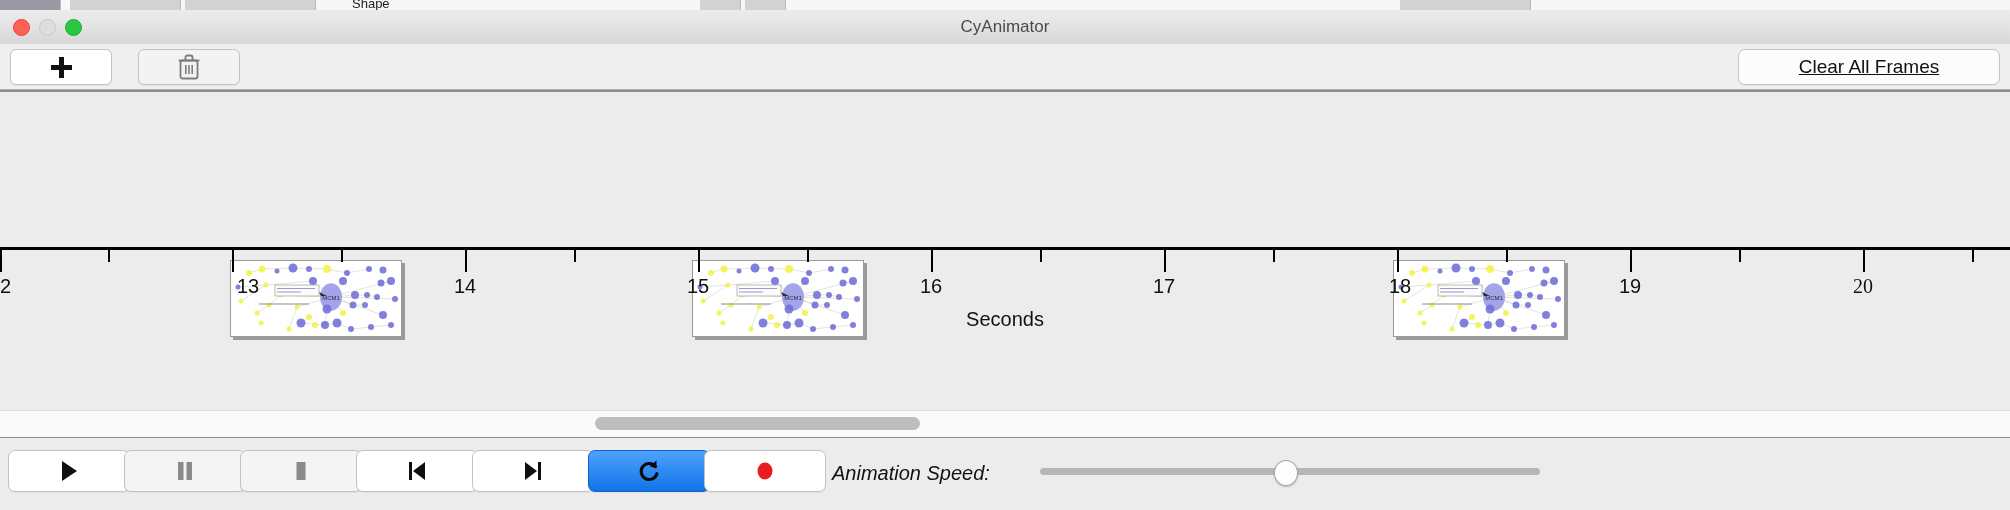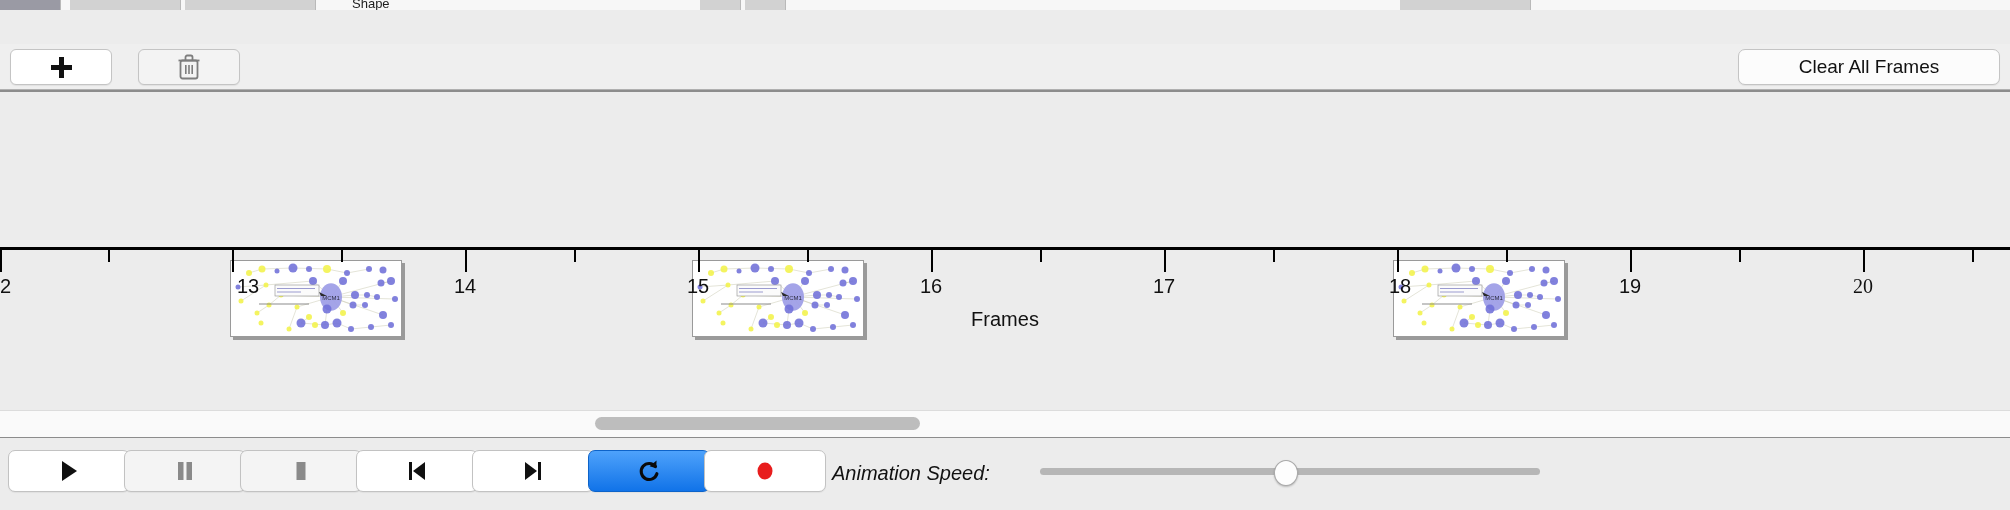--- a/index.html
+++ b/index.html
@@ -36,20 +36,21 @@
   
   .toolbar{
     position:absolute;left:0;top:44px;width:2010px;height:45px;
     background:#efefef;border-bottom:1px solid #b0b0b0;
   }
   .tb-btn{
     position:absolute;top:5px;height:34px;border-radius:6px;
     border:1px solid #c4c4c4;
     display:flex;align-items:center;justify-content:center;
     box-shadow:0 1px 1px rgba(0,0,0,.06);
+    text-decoration:underline;
   }
   .tb-btn.add{left:10px;width:100px;background:#fff;}
   .tb-btn.del{left:138px;width:100px;background:#f3f3f3;}
   .tb-btn.clear{
     right:10px;width:260px;background:#fcfcfc;
     font-size:19px;color:#111;border-radius:7px;
   }
   .plus{position:relative;width:21px;height:21px;}
   .plus:before,.plus:after{content:"";position:absolute;background:#111;}
   .plus:before{left:8px;top:0;width:5px;height:21px;}
@@ -116,20 +117,28 @@
   <div class="bg-strip">
     <div class="bg-chip" style="left:0;width:60px;background:#9a9aa4;"></div>
     <div class="bg-chip" style="left:70px;width:110px;"></div>
     <div class="bg-chip" style="left:185px;width:130px;"></div>
     <div class="bg-chip" style="left:700px;width:40px;"></div>
     <div class="bg-chip" style="left:745px;width:40px;"></div>
     <div class="bg-chip" style="left:1400px;width:130px;"></div>
     <div class="bg-text" style="left:352px;">Shape</div>
   </div>
 
+  <div class="titlebar">
+    <div class="lights">
+      <div class="light red"></div>
+      <div class="light gray"></div>
+      <div class="light green"></div>
+    </div>
+    <div class="title">CyAnimator</div>
+  </div>
 
   <div class="toolbar">
     <div class="tb-btn add">
       <span class="plus"></span>
     </div>
     <div class="tb-btn del">
       <svg class="glyph" width="24" height="26" viewBox="0 0 24 26">
         <rect x="3.5" y="6.5" width="17" height="18" rx="2" fill="none" stroke="#7d7d7d" stroke-width="1.8"></rect>
         <path d="M1.5 6.5h21" stroke="#7d7d7d" stroke-width="1.8" fill="none"></path>
         <path d="M8.5 6.5V3.2c0-.9.7-1.7 1.6-1.7h3.8c.9 0 1.6.8 1.6 1.7v3.3" fill="none" stroke="#7d7d7d" stroke-width="1.8"></path>
@@ -419,21 +428,21 @@
         <div class="tlabel" style="left: 0px;">12</div>
         <div class="tlabel" style="left: 248px;">13</div>
         <div class="tlabel" style="left: 465px;">14</div>
         <div class="tlabel" style="left: 698px;">15</div>
         <div class="tlabel" style="left: 931px;">16</div>
         <div class="tlabel" style="left: 1164px;">17</div>
         <div class="tlabel" style="left: 1400px;">18</div>
         <div class="tlabel" style="left: 1630px;">19</div>
         <div class="tlabel" style="left: 1863px; font-family: Liberation Serif, serif;">20</div>
       </div>
-    <div class="axis-title">Frames</div>
+    <div class="axis-title">Seconds</div>
   </div>
 
   <div class="scrollbar">
     <div class="sb-thumb" id="sbthumb" style="left: 595px; width: 325px;"></div>
   </div>
 
   <div class="controls">
     <div id="cbtns">
         <div class="cbtn" style="left: 8px;">
           <svg class="glyph" width="22" height="24" viewBox="0 0 22 24">

